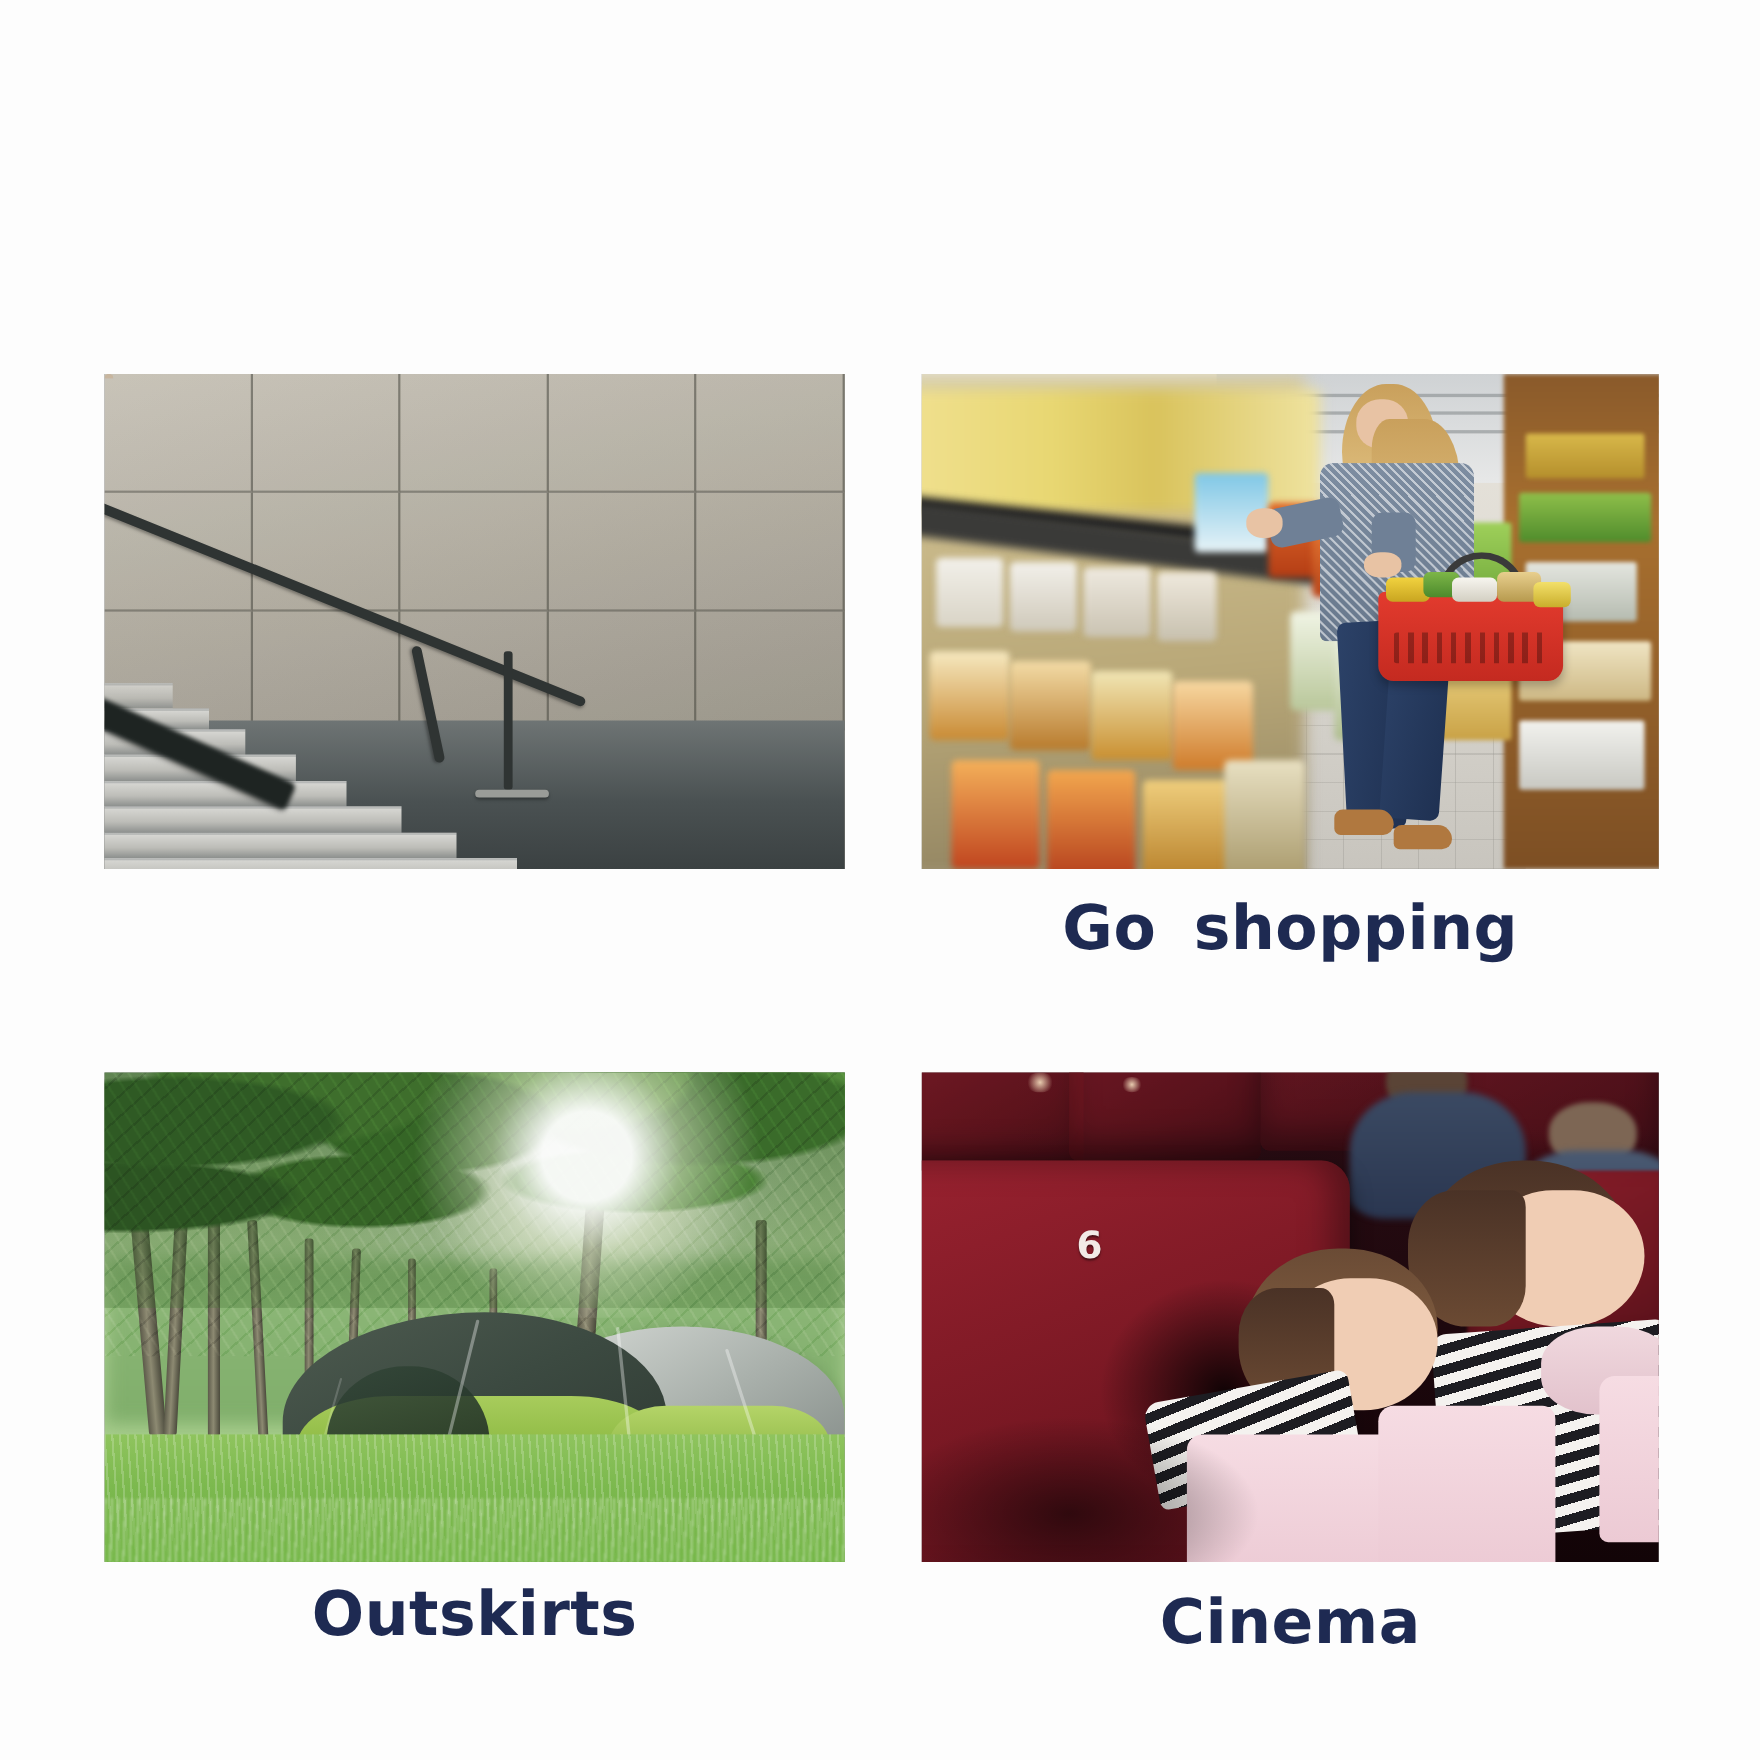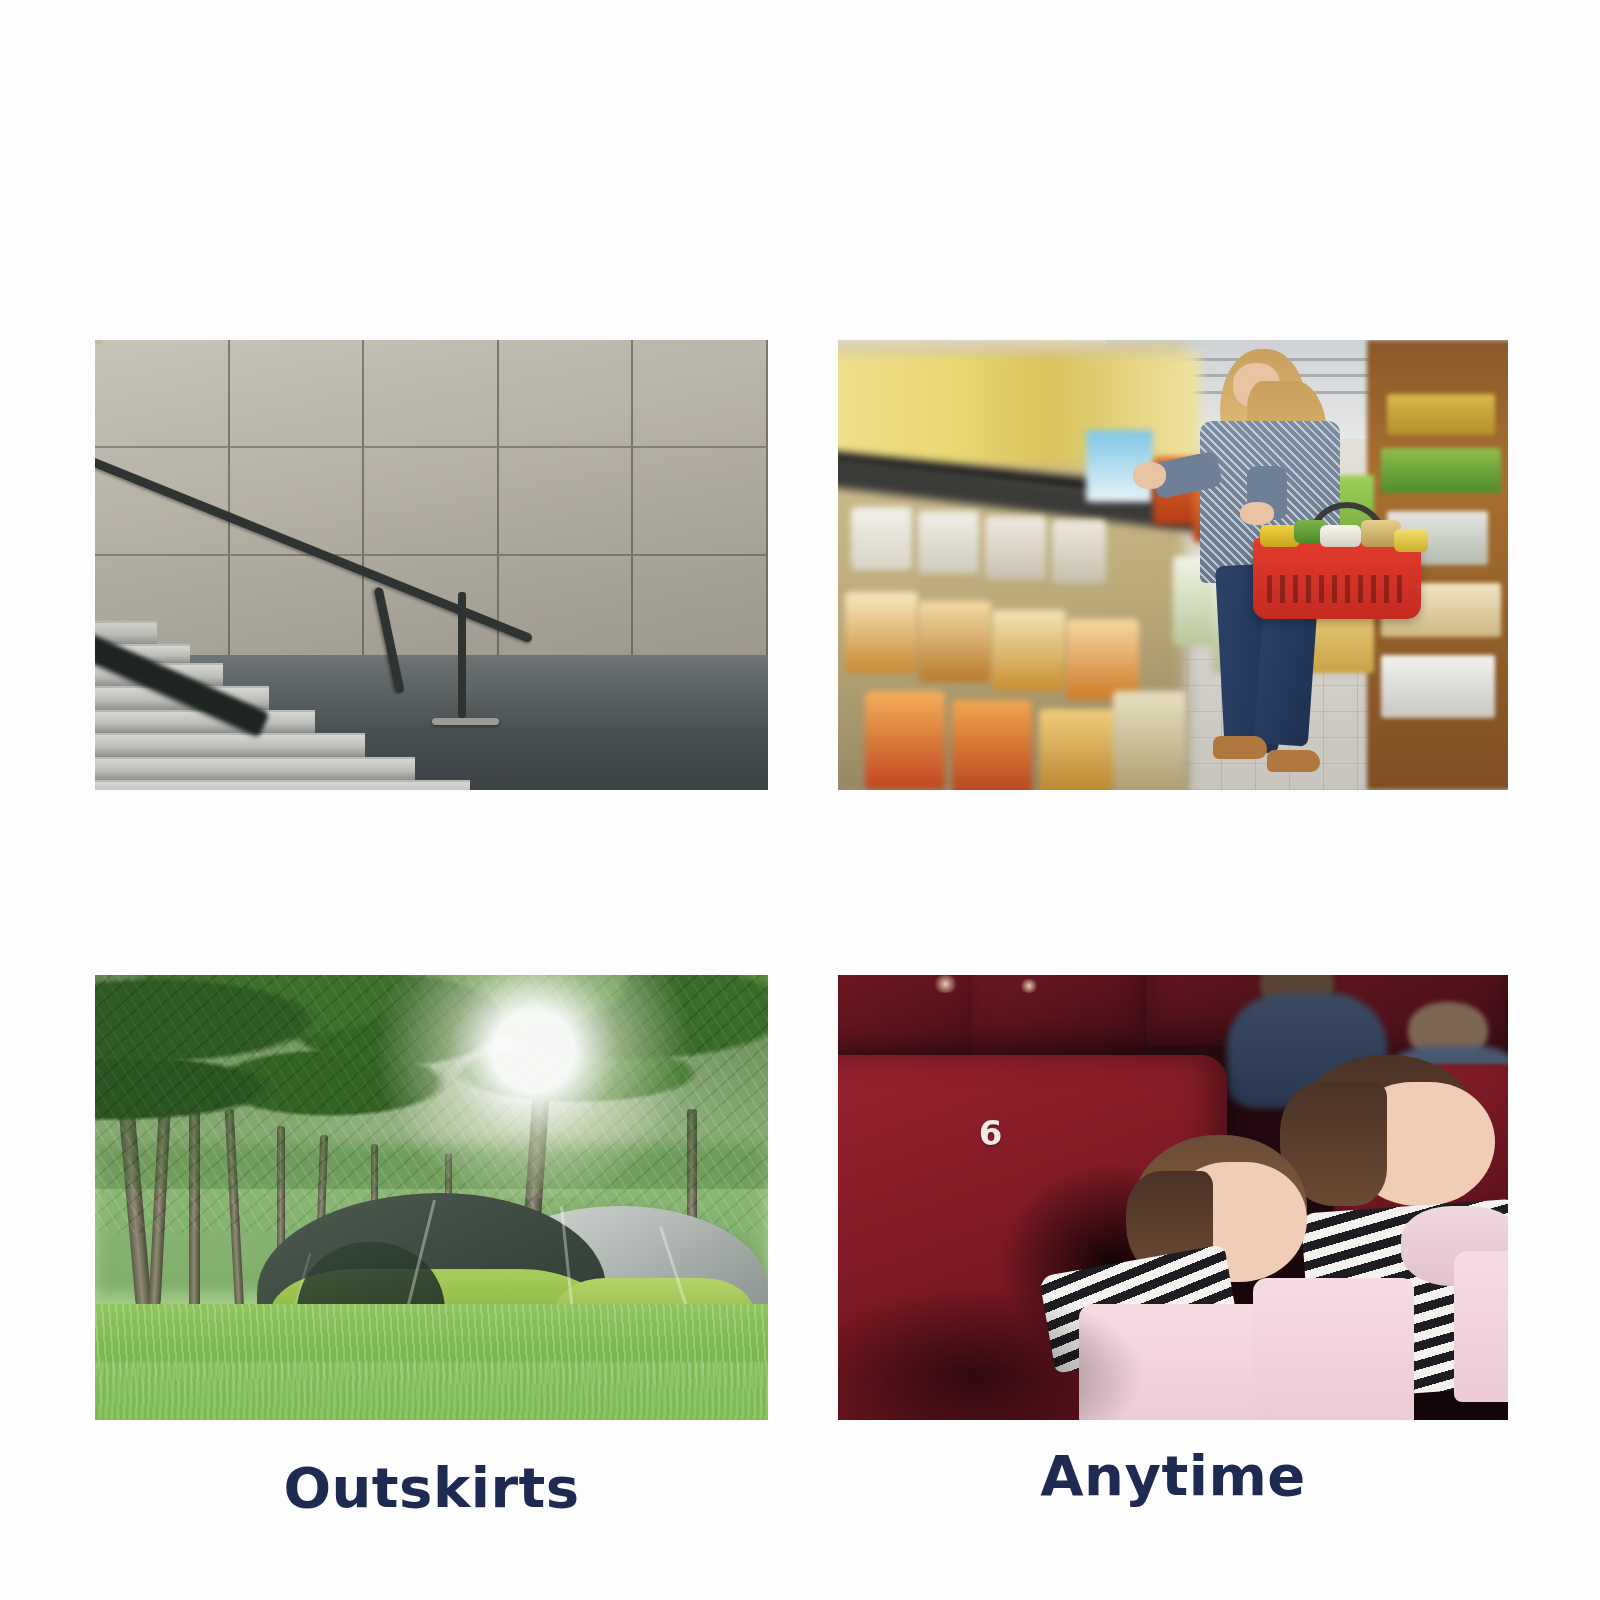--- a/index.html
+++ b/index.html
@@ -58,21 +58,21 @@
   }
 
   
   #cell-work     { left:95px;  top:340px;  width:673px; height:450px; }
   #cell-shopping { left:838px; top:340px;  width:670px; height:450px; }
   #cell-outskirts{ left:95px;  top:975px;  width:673px; height:445px; }
   #cell-cinema   { left:838px; top:975px;  width:670px; height:445px; }
 
   #cap-work      { top:472px; }
   #cap-shopping  { top:472px; }
-  #cap-outskirts { top:480px; }
+  #cap-outskirts { top:460px; }
   #cap-cinema    { top:468px; }
 
   .layer { position:absolute; }
 
   
   .w-wall {
     left:0; top:0; width:100%; height:100%;
     background:
       linear-gradient(160deg, rgba(255,255,255,.20), rgba(0,0,0,.12)),
       linear-gradient(#b8b2a3, #a8a294 60%, #9e988a);
@@ -488,20 +488,21 @@
           <div class="s-bslats"></div>
         </div>
         <div class="s-bhandle" style="left:70%; top:36%; width:12%; height:9%;"></div>
         <div class="s-food" style="left:63%; top:41%; width:6%; height:5%; background:linear-gradient(#f1d23f,#c9a520);"></div>
         <div class="s-food" style="left:68%; top:40%; width:5%; height:5%; background:linear-gradient(#7db648,#4c8a2c);"></div>
         <div class="s-food" style="left:72%; top:41%; width:6%; height:5%; background:linear-gradient(#f7f5ef,#d3cfc2);"></div>
         <div class="s-food" style="left:78%; top:40%; width:6%; height:6%; background:linear-gradient(#e8cf8e,#b79a4e);"></div>
         <div class="s-food" style="left:83%; top:42%; width:5%; height:5%; background:linear-gradient(#f3e06a,#c9ae2c);"></div>
       </div>
     </div>
+    <div class="caption" id="cap-shopping">Go shopping</div>
   </div>
 
   <div class="cell" id="cell-outskirts">
     <div class="photo">
       <div class="layer o-sky"></div>
       <div class="layer o-far"></div>
 
       <div class="o-trunk" style="left:4%;  top:4%;  width:2.4%; height:70%; transform:rotate(-5deg);"></div>
       <div class="o-trunk" style="left:9%;  top:10%; width:1.8%; height:64%; transform:rotate(3deg);"></div>
       <div class="o-trunk" style="left:14%; top:26%; width:1.6%; height:50%;"></div>
@@ -572,16 +573,16 @@
         <div class="c-hair2" style="left:44%; top:36%; width:26%; height:28%; background:linear-gradient(#6a4b35,#8a6444);"></div>
         <div class="c-face2" style="left:49%; top:42%; width:21%; height:27%;"></div>
         <div class="c-hair2" style="left:43%; top:44%; width:13%; height:24%; border-radius:40% 14% 26% 50%;"></div>
         <div class="c-stripe" style="left:31%; top:64%; width:28%; height:22%; transform:rotate(-10deg);"></div>
         <div class="c-pink" style="left:36%; top:74%; width:44%; height:30%;"></div>
         <div class="c-pink" style="left:62%; top:68%; width:24%; height:34%;"></div>
       </div>
 
       <div class="c-shadow" style="left:-6%; top:70%; width:52%; height:40%; opacity:.65;"></div>
     </div>
-    <div class="caption" id="cap-cinema">Anytime</div>
+    <div class="caption" id="cap-cinema">Cinema</div>
   </div>
 
 </div>
 
 </body></html>

